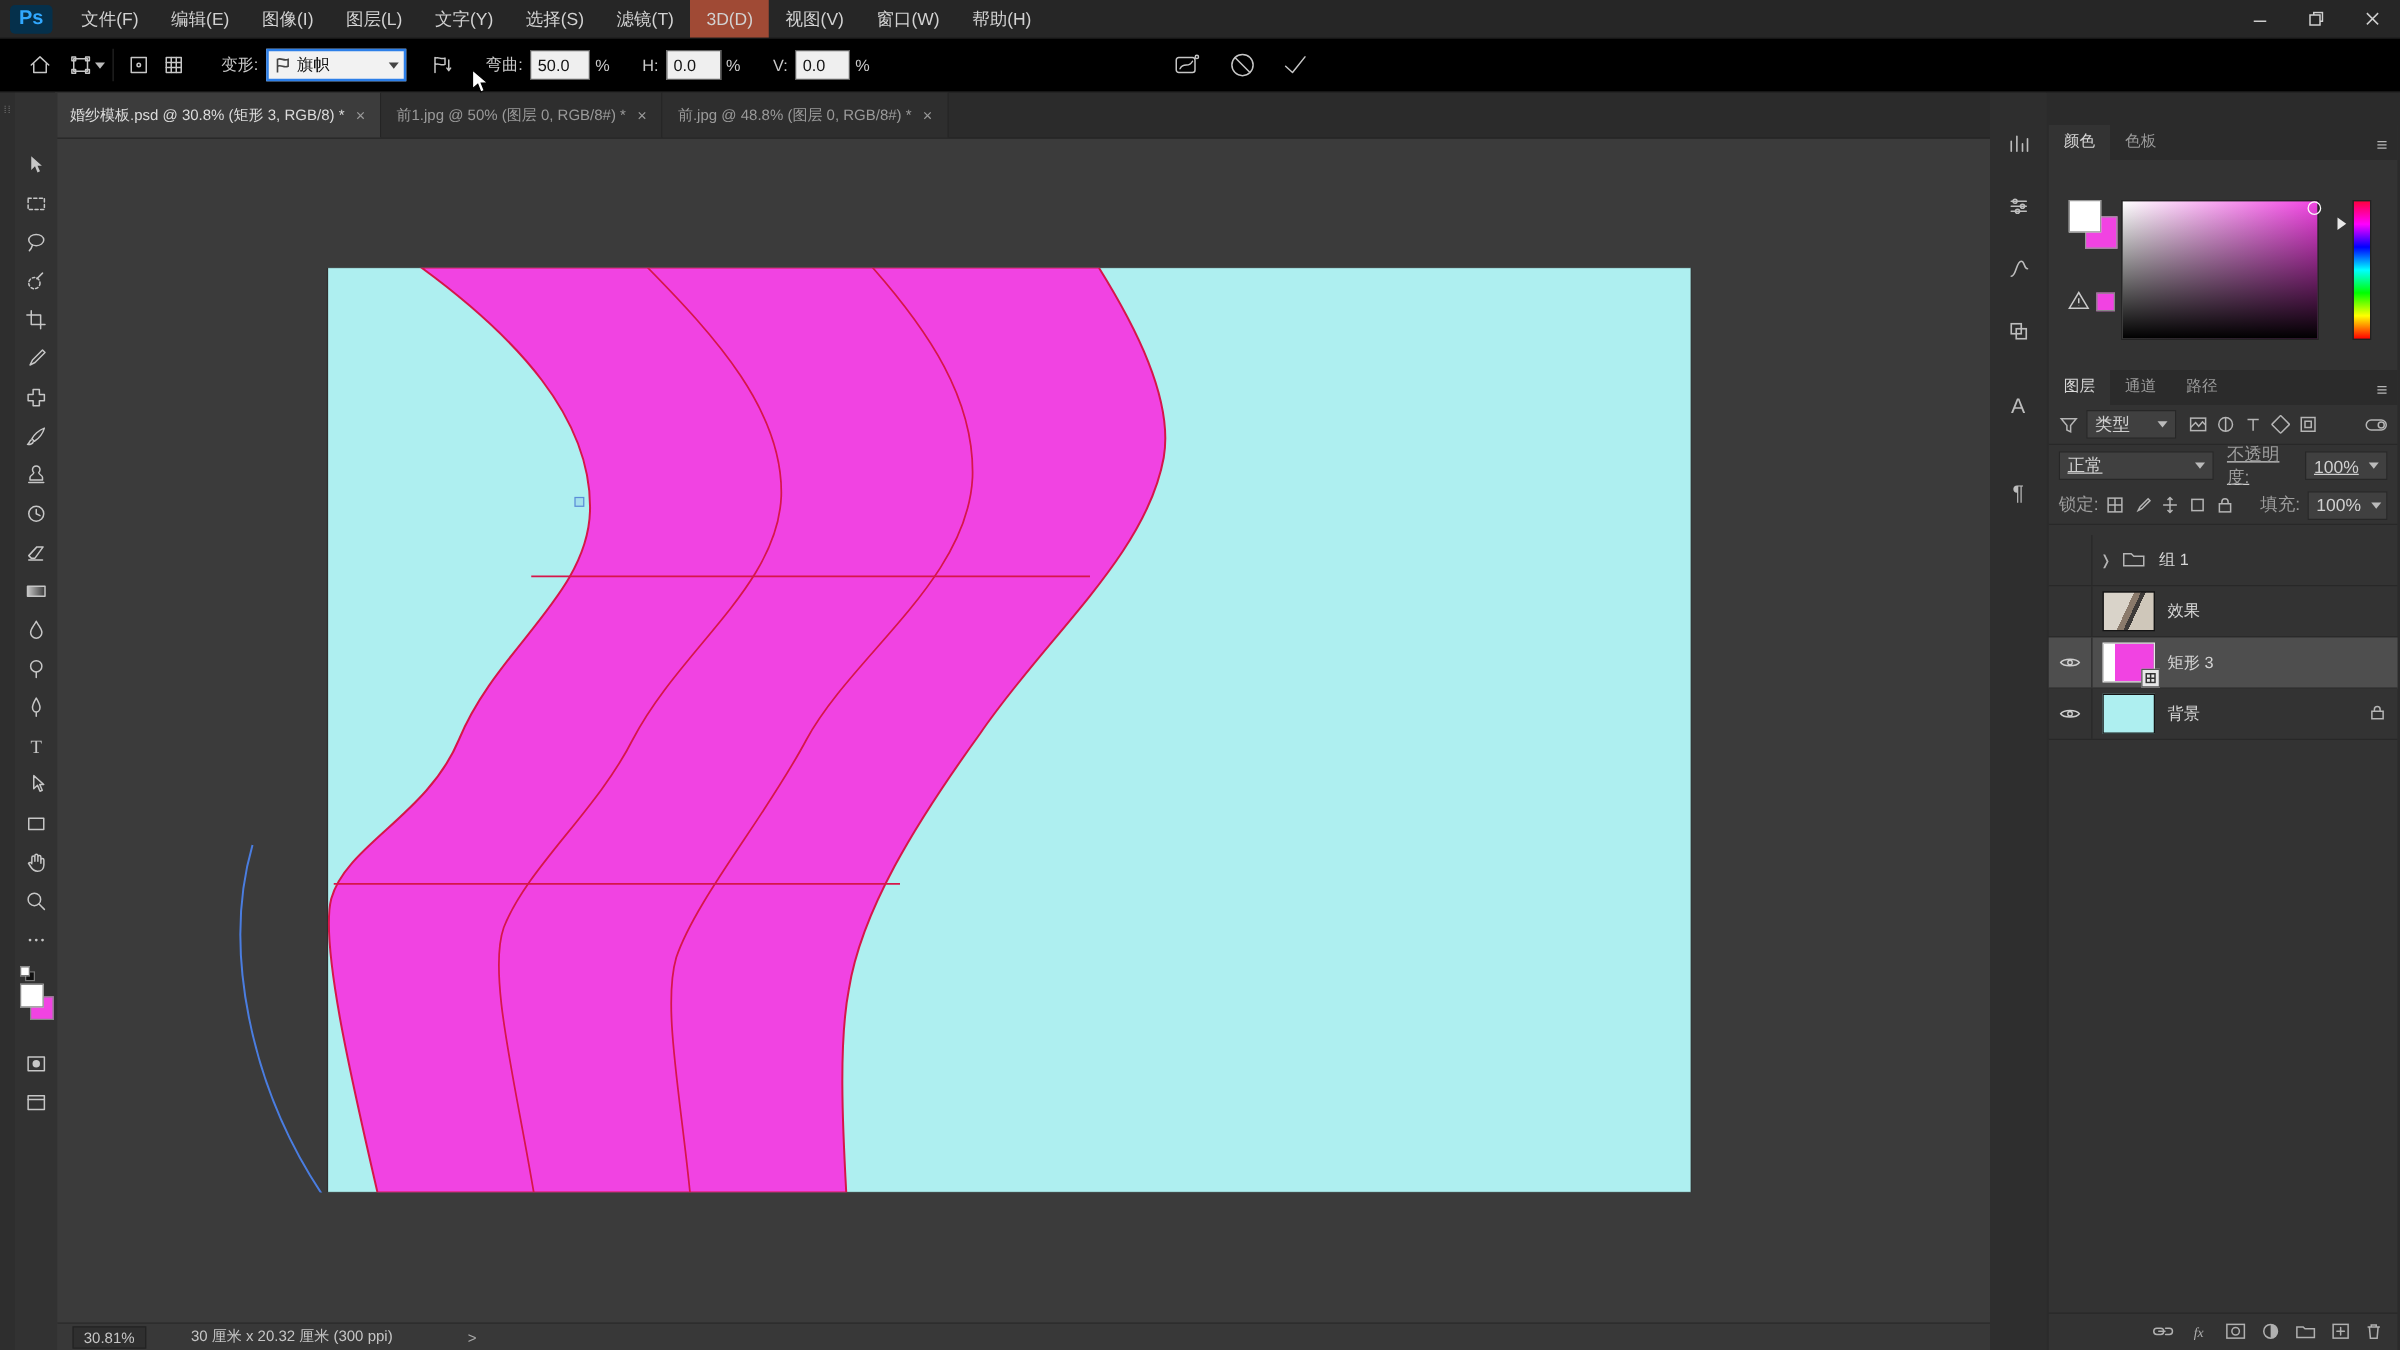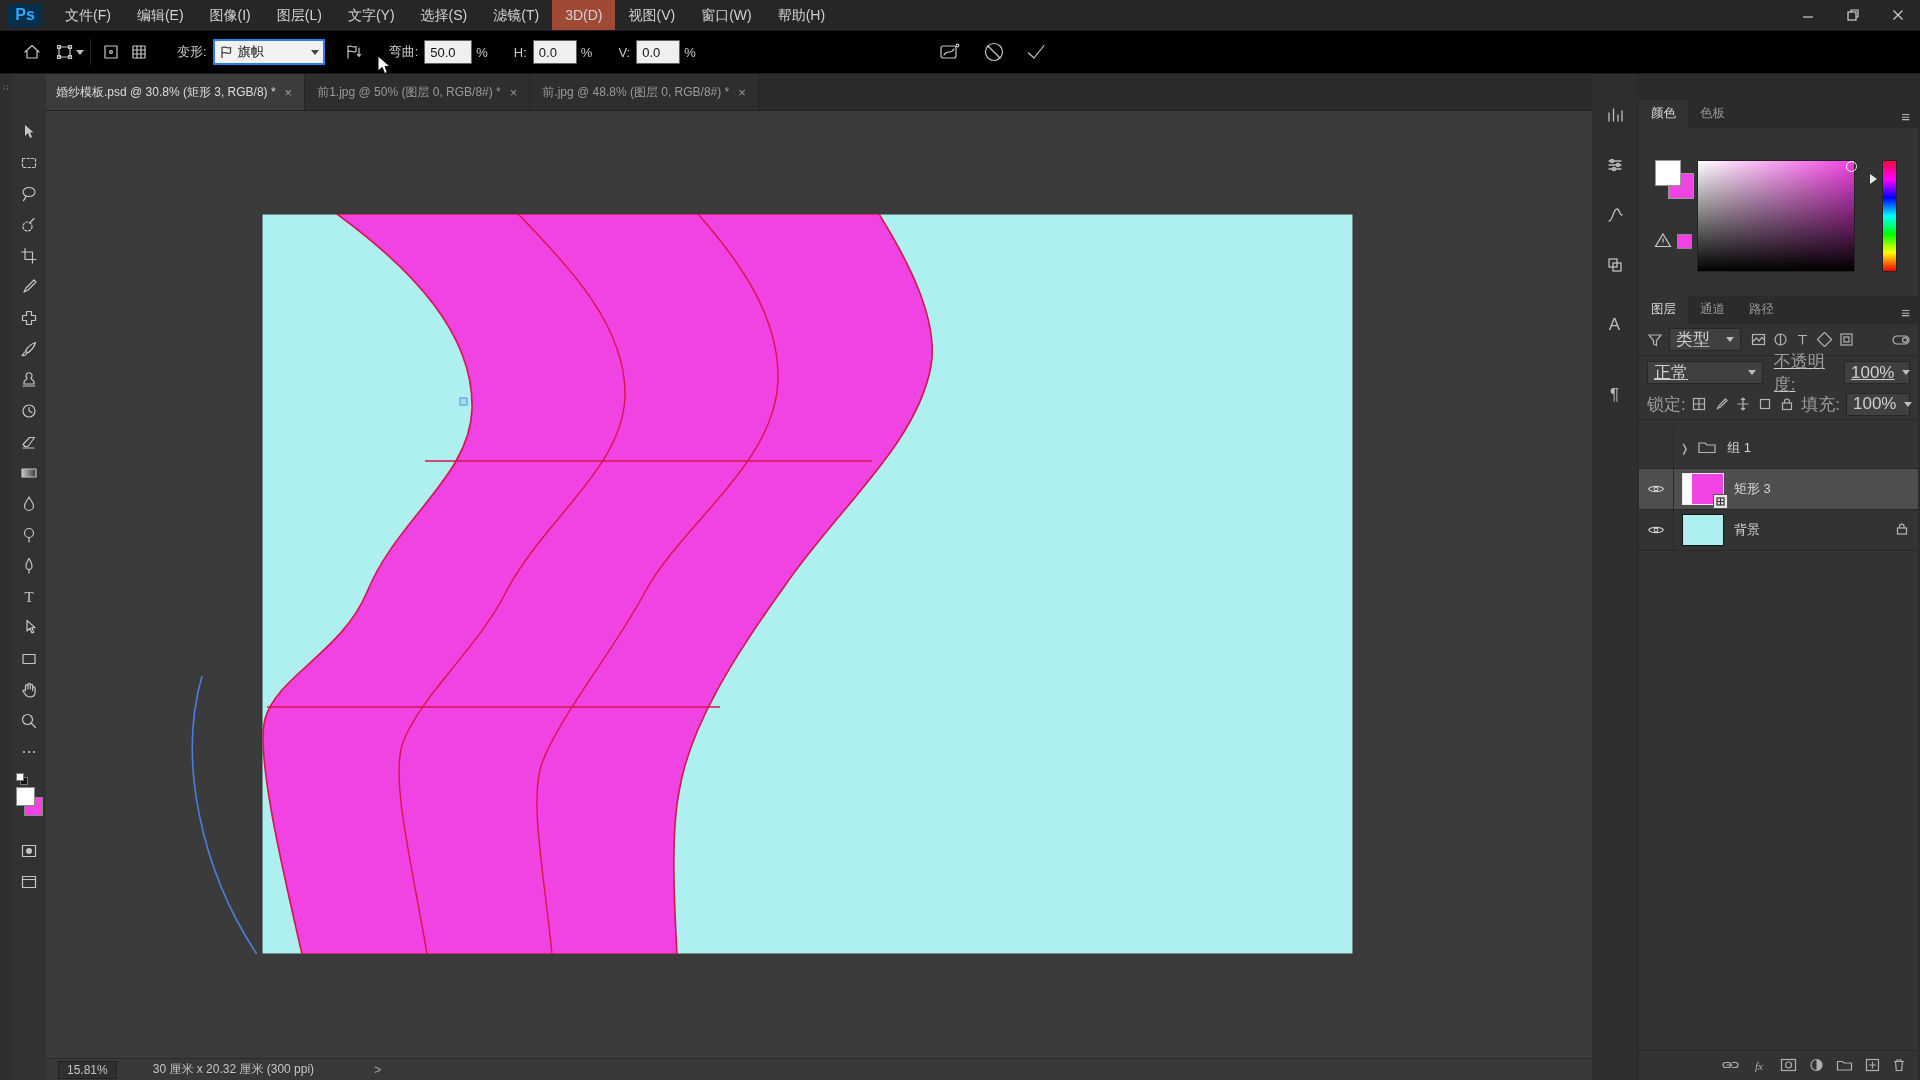--- a/index.html
+++ b/index.html
@@ -85,21 +85,21 @@
   #cp-warning{position:absolute;left:15px;top:104px;}
   #cp-mini{position:absolute;left:38px;top:106px;width:13px;height:13px;background:var(--magenta);border:1px solid #888;}
   #cp-gradient{position:absolute;left:58px;top:32px;width:156px;height:110px;border:1px solid #222;
      background:linear-gradient(to bottom,rgba(0,0,0,0),#000),linear-gradient(to right,#fff,var(--magenta));}
   #cp-picker{position:absolute;left:148px;top:0px;width:9px;height:9px;border:1.5px solid #fafafa;border-radius:50%;}
   #cp-hue{position:absolute;left:243px;top:32px;width:13px;height:110px;border:1px solid #222;
      background:linear-gradient(to bottom,#ff0040,#f0f,#00f,#0ff,#0f0,#ff0,#f00);}
   #cp-hue-marker{position:absolute;left:231px;top:46px;width:0;height:0;
      border-top:5px solid transparent;border-bottom:5px solid transparent;border-left:7px solid #e8e8e8;}
   #layers-panel{top:222px;height:784px;}
-  .lp-row{display:flex;align-items:center;padding:0 8px;font-size:17px;color:#cfcfcf;}
+  .lp-row{display:flex;align-items:center;padding:0 8px;font-size:14px;color:#cfcfcf;}
   #lp-filter{height:31px;gap:6px;border-bottom:1px solid #282828;}
   .mini-dd{display:flex;align-items:center;background:#404040;border:1px solid #272727;height:21px;
            padding:0 6px;gap:8px;color:#cfcfcf;}
   .lp-filter-icons{display:flex;gap:7px;margin-left:4px;}
   .lp-filter-icons svg{stroke:#b5b5b5;stroke-width:1.2;fill:none;}
   #lp-blend{height:33px;gap:3px;text-decoration:underline;}
   #blend-dd{width:110px;}
   .dim-label{color:#9e9e9e;}
   #lp-lock{height:30px;gap:6px;border-bottom:1px solid #282828;}
   .lock-icons{display:flex;gap:8px;}
@@ -408,21 +408,21 @@
         <path class="warp-line" d="M436 0 C480 50 518 105 516 168 C512 250 420 310 383 378 C350 440 295 505 279 552 C268 590 282 660 290 740"></path>
         <line class="warp-line" x1="163" y1="247" x2="610" y2="247"></line>
         <line class="warp-line" x1="5" y1="493" x2="458" y2="493"></line>
         <rect x="198" y="184" width="7" height="7" class="anchor-pt"></rect>
       </g>
       <path class="path-blue" d="M-60 462 C-84 545 -62 655 -4 742"></path>
     </svg>
   </div>
 
   <div id="statusbar">
-    <div id="zoom-box">15.81%</div>
+    <div id="zoom-box">30.81%</div>
     <span id="doc-info">30 厘米 x 20.32 厘米 (300 ppi)</span>
     <span id="status-chevron">&gt;</span>
   </div>
 
   <div id="rightrail">
     <div class="rail-icon" style="margin-top:24px">
       <svg width="18" height="18">
           <path d="M3 15 V7 M7.5 15 V3 M12 15 V9 M16 15 V5"></path>
         </svg>
     </div>
@@ -567,20 +567,25 @@
         <div class="eye-cell"></div>
         <span class="group-chevron">❭</span>
         <span class="folder-ico">
           <svg width="20" height="16">
               <path d="M2 4 H8 L10 6 H18 V13.5 H2 Z"></path>
             </svg>
         </span>
         <span class="layer-name">组 1</span>
       </div>
 
+      <div class="layer-row">
+        <div class="eye-cell"></div>
+        <div class="layer-thumb" style="background:linear-gradient(115deg,#d9d3c9 0 45%,#8a7a6b 45% 55%,#3d3a38 55% 62%,#cfc7ba 62% 100%)"></div>
+        <span class="layer-name">效果</span>
+      </div>
 
       <div class="layer-row selected">
         <div class="eye-cell">
           <svg width="18" height="12">
               <path d="M1.5 6 C4 2.5 14 2.5 16.5 6 C14 9.5 4 9.5 1.5 6 Z"></path>
               <circle cx="9" cy="6" r="1.8"></circle>
             </svg>
         </div>
         <div class="layer-thumb" style="background:linear-gradient(90deg,#ffffff 0 22%,var(--magenta) 22% 100%);border-color:#e8e8e8">
           <div class="thumb-badge">

